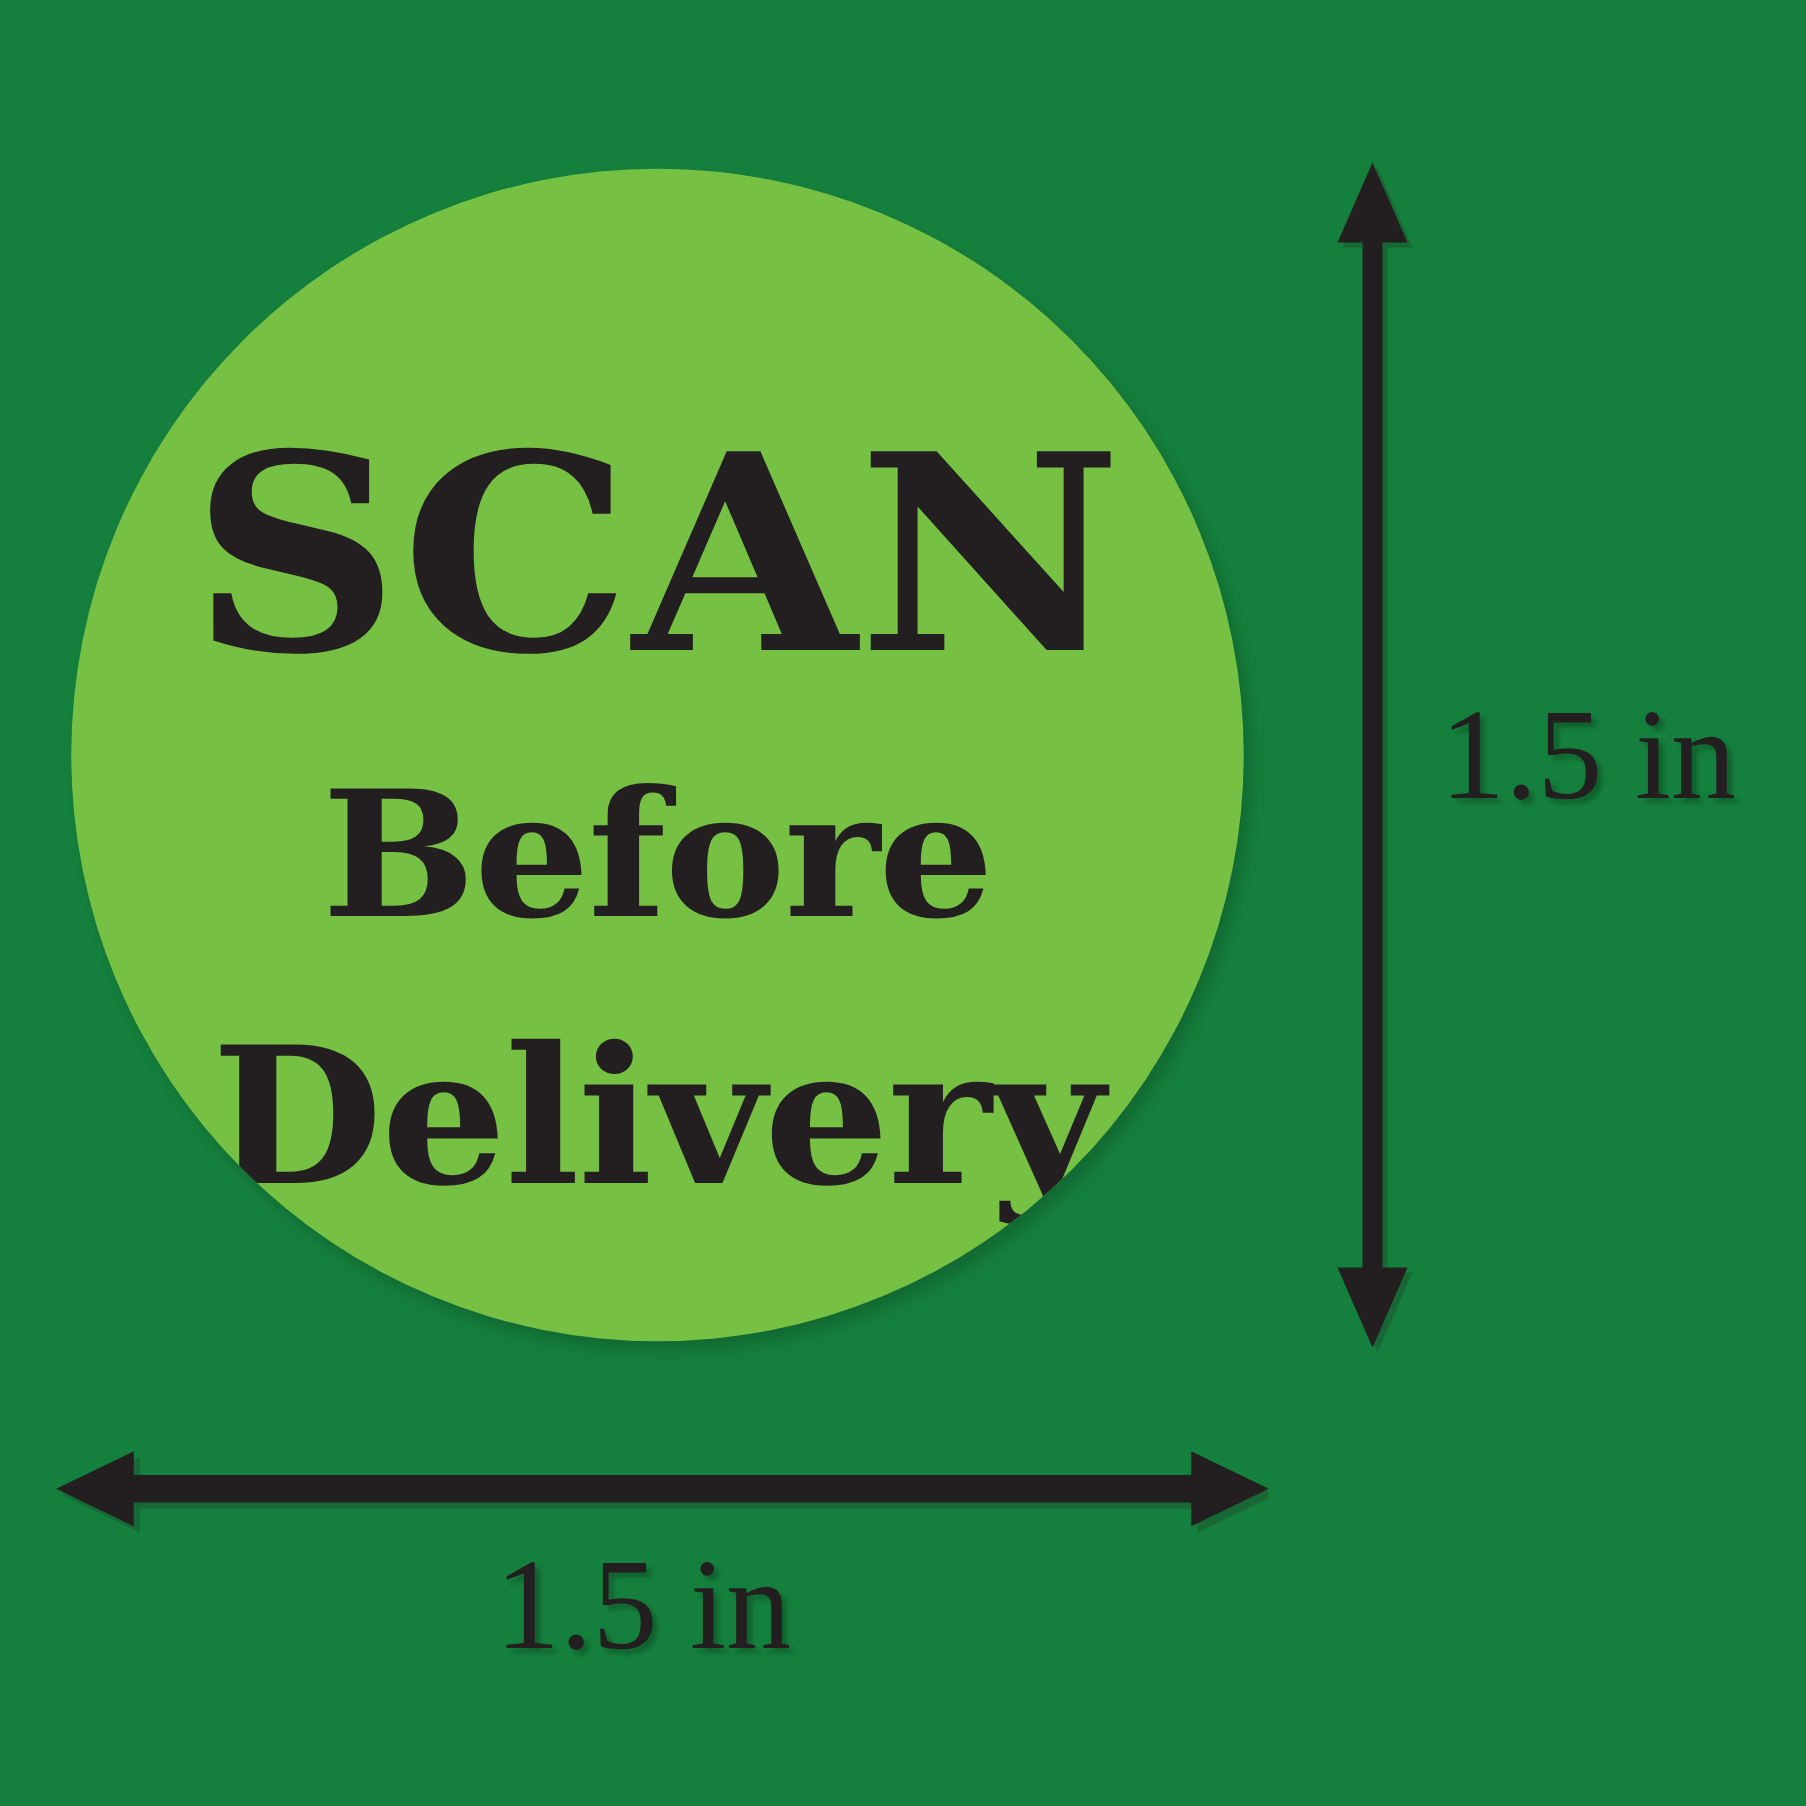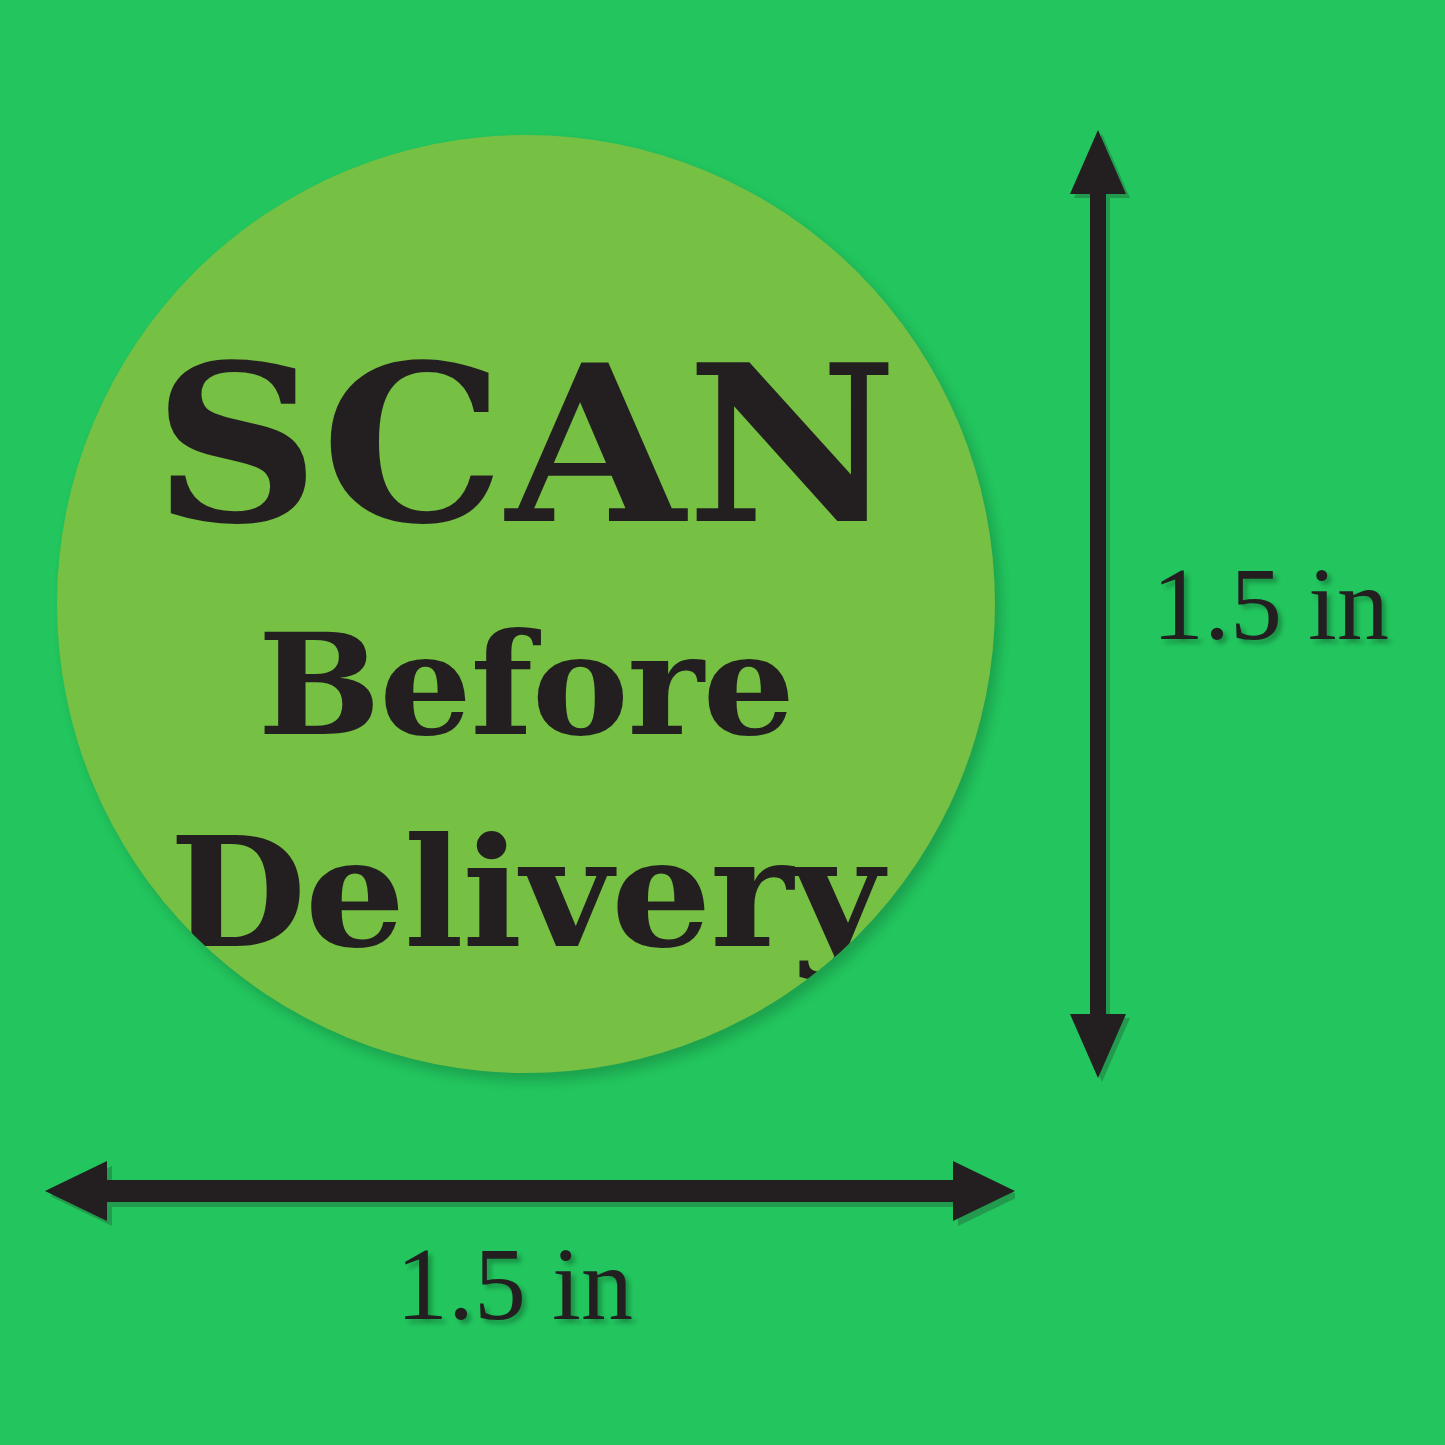--- a/index.html
+++ b/index.html
@@ -13,21 +13,21 @@
     position: relative;
     overflow: hidden;
     font-family: "Liberation Sans", sans-serif;
   }
 
   #stage {
     position: absolute;
     left: 0; top: 0;
     width: 1445px;
     height: 1445px;
-    background: #22c55e;
+    background: #15803d;
   }
 
   
   .sticker {
     position: absolute;
     left: 57px;
     top: 135px;
     width: 938px;
     height: 938px;
     border-radius: 50%;

